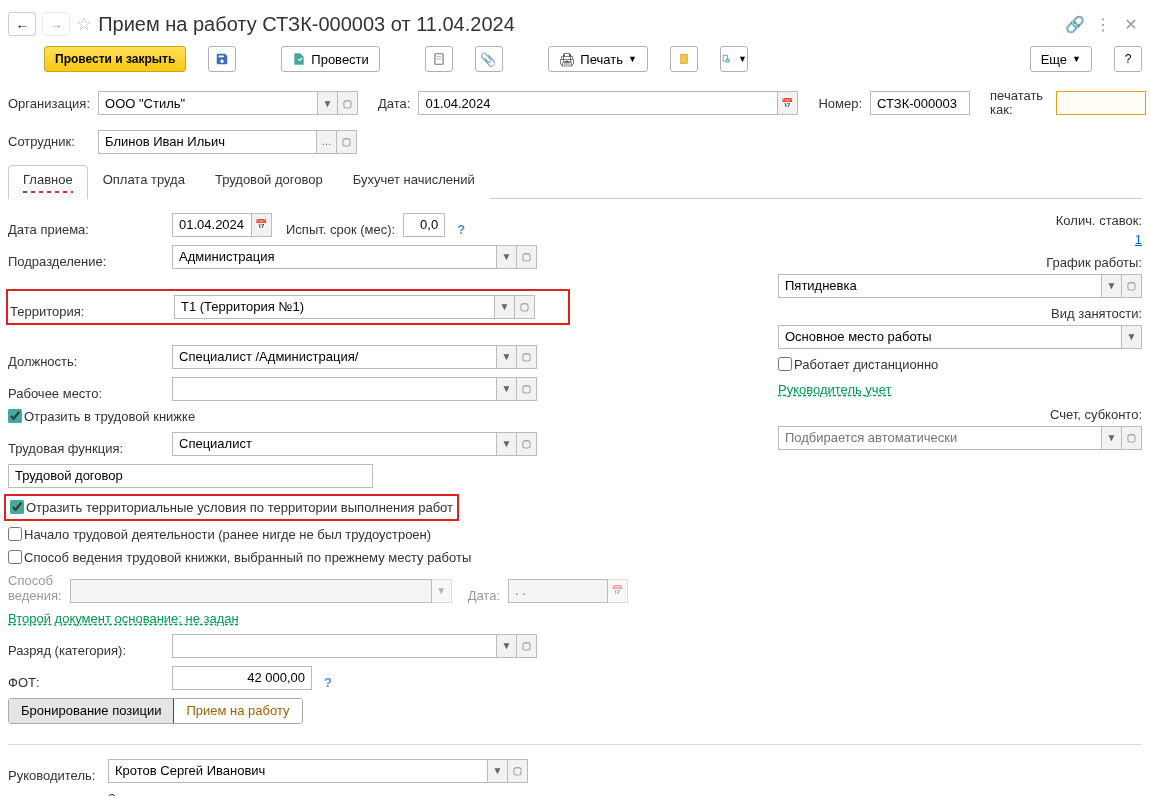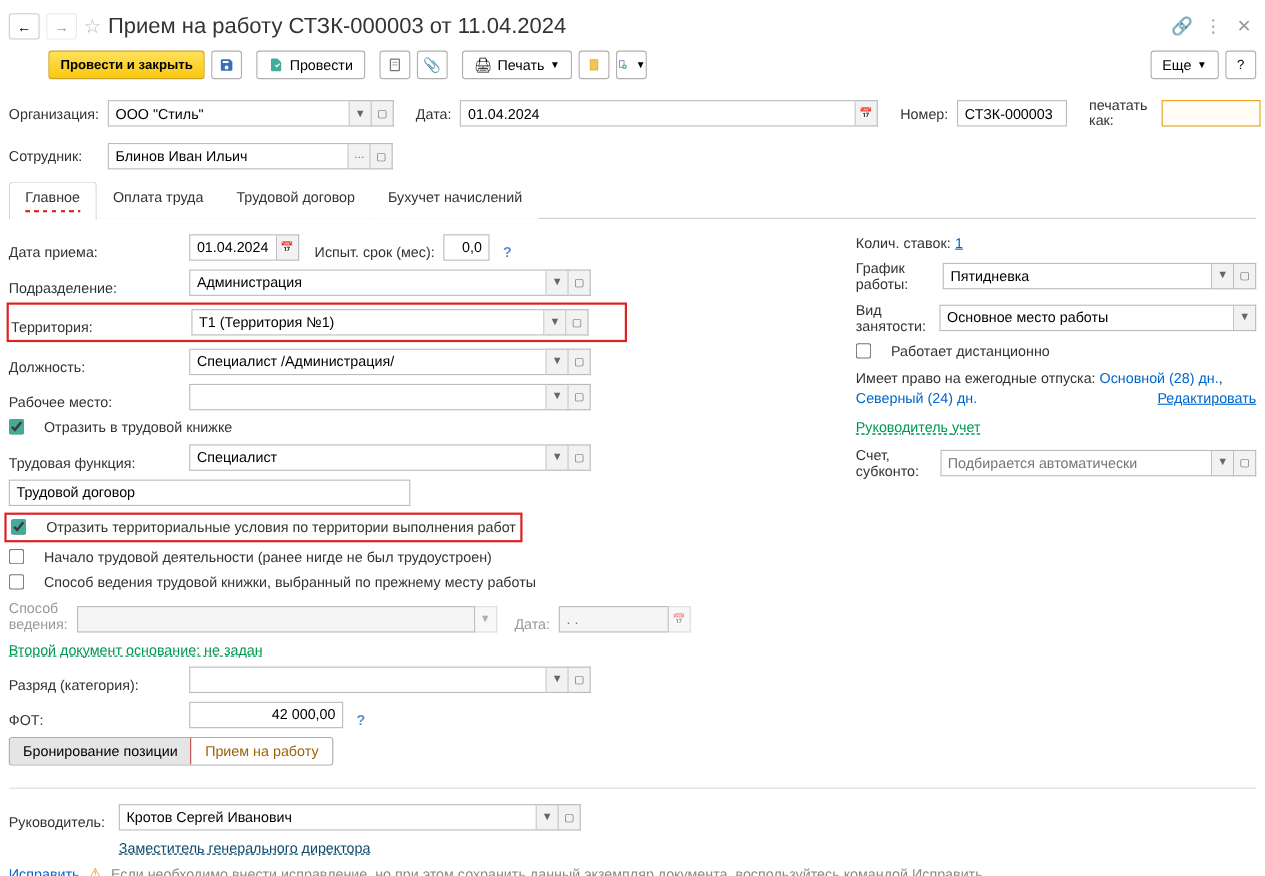--- a/index.html
+++ b/index.html
@@ -2,21 +2,21 @@
 <html><head>
 <meta charset="utf-8">
 <style>
 * { box-sizing: border-box; margin: 0; padding: 0; font-family: Arial, sans-serif; font-size: 13px; }
 body { background: #fff; color: #333; padding: 8px; }
 .titlebar { display: flex; align-items: center; gap: 6px; padding: 4px 0 10px; }
 .nav-btn { width: 28px; height: 24px; border: 1px solid #ccc; background: #fff; border-radius: 3px; display: flex; align-items: center; justify-content: center; cursor: pointer; }
 .star-icon { color: #bbb; font-size: 18px; }
 .page-title { font-size: 20px; font-weight: normal; flex: 1; }
 .title-icon { color: #999; font-size: 16px; cursor: pointer; width: 22px; text-align: center; }
-.toolbar { display: flex; align-items: center; gap: 6px; padding-bottom: 12px; padding-left: 36px; }
+.toolbar { display: flex; align-items: center; gap: 22px; padding-bottom: 12px; padding-left: 36px; }
 .btn { height: 26px; padding: 0 10px; border: 1px solid #b0b0b0; background: #fff; border-radius: 3px; cursor: pointer; display: inline-flex; align-items: center; gap: 5px; font-size: 12px; }
 .btn-primary { background: linear-gradient(#ffe15a, #f9c70f); border-color: #c9a227; font-weight: bold; }
 .btn-icon { width: 28px; padding: 0; justify-content: center; }
 .btn-more { margin-left: auto; }
 .sep { width: 1px; background: transparent; }
 .row { display: flex; align-items: center; gap: 8px; padding: 3px 0; }
 .label { min-width: 82px; }
 .input-wrap { display: flex; align-items: stretch; height: 24px; }
 .input { border: 1px solid #bbb; padding: 0 6px; height: 24px; background: #fff; }
 .input-btn { width: 20px; border: 1px solid #bbb; border-left: none; background: #f2f2f2; display: flex; align-items: center; justify-content: center; cursor: pointer; font-size: 10px; color: #666; }
@@ -24,28 +24,28 @@
 .input[readonly] { background: #fff; }
 .tabs { display: flex; border-bottom: 1px solid #ccc; margin-top: 8px; }
 .tab { padding: 6px 14px; border: 1px solid transparent; border-bottom: none; cursor: pointer; background: #fff; margin-bottom: -1px; border-radius: 4px 4px 0 0; }
 .tab.active { border-color: #ccc; background: #fff; }
 .tab.active::after { content: ''; display: block; height: 2px; background: repeating-linear-gradient(90deg, #d22, #d22 4px, transparent 4px, transparent 8px); margin-top: 4px; }
 .content { display: flex; gap: 40px; padding-top: 10px; }
 .left-col { flex: 0 0 auto; width: 560px; }
 .right-col { flex: 1; min-width: 300px; padding-left: 170px; }
 .field-row { display: flex; align-items: flex-end; padding: 4px 0; gap: 8px; }
 .field-label { width: 156px; }
-.check-row { display: flex; align-items: center; gap: 18px; padding: 4px 0; }
+.check-row { display: flex; align-items: center; gap: 2px; padding: 4px 0; }
 .check-row input { width: 14px; height: 14px; }
 .highlight-red { border: 2px solid #d22 !important; }
 .link-green { color: #009950; text-decoration: underline dashed; cursor: pointer; }
 .link-blue { color: #0066cc; text-decoration: underline; cursor: pointer; }
 .link-gray { color: #0c4a6e; text-decoration: underline dashed; cursor: pointer; }
 .disabled { color: #999; }
-.right-col .field-row { flex-direction: row; align-items: center; gap: 4px; }
+.right-col .field-row { flex-direction: column; align-items: flex-end; gap: 4px; }
 .help-q { color: #5b8fc7; font-weight: bold; cursor: pointer; padding: 0 4px; }
 .footer { border-top: 1px solid #ddd; margin-top: 16px; padding-top: 10px; }
 .warn-icon { color: #e6a016; font-size: 14px; }
 .toggle-group { display: flex; border: 1px solid #aaa; border-radius: 3px; overflow: hidden; width: fit-content; height: 26px; }
 .toggle-btn { padding: 0 12px; border: none; background: #e5e5e5; cursor: pointer; border-right: 1px solid #b91c1c; }
 .toggle-btn:last-child { border-right: none; }
 .toggle-btn.active { background: #fff; color: #a16207; }
 .icon-svg { width: 14px; height: 14px; }
 .num-input { text-align: right; }
 .placeholder-txt { color: #8b5cf6; }
@@ -174,21 +174,21 @@
 
     <div class="field-row">
       <span class="field-label">Подразделение:</span>
       <div class="input-wrap">
         <input class="input" style="width: 325px;" value="Администрация">
         <div class="input-btn">▼</div>
         <div class="input-btn">▢</div>
       </div>
     </div>
 
-    <div class="field-row highlight-red" style="padding:4px 2px;margin:2px -2px">
+    <div class="field-row highlight-red" style="padding:4px 2px;margin:16px -2px">
       <span class="field-label">Территория:</span>
       <div class="input-wrap">
         <input class="input" style="width: 321px;" value="Т1 (Территория №1)">
         <div class="input-btn">▼</div>
         <div class="input-btn">▢</div>
       </div>
     </div>
 
     <div class="field-row">
       <span class="field-label">Должность:</span>
@@ -299,25 +299,20 @@
     <div class="field-row">
       <span>Вид занятости:</span>
       <div class="input-wrap" style="width:100%">
         <input class="input" style="flex: 1 1 0%;" value="Основное место работы">
         <div class="input-btn">▼</div>
       </div>
     </div>
     <div class="check-row">
       <input type="checkbox" style="">
       <span>Работает дистанционно</span>
-    </div>
-    <div style="padding:4px 0;line-height:1.4">
-      <span>Имеет право на ежегодные отпуска: </span>
-      <span class="link-blue" style="text-decoration:none">Основной (28) дн.</span><span>, </span><span class="link-blue" style="text-decoration:none">Северный (24) дн.</span>
-      <span class="link-blue" style="float:right">Редактировать</span>
     </div>
     <div style="padding:6px 0">
       <span class="link-green">Руководитель учет</span>
     </div>
     <div class="field-row">
       <span>Счет, субконто:</span>
       <div class="input-wrap" style="width:100%">
         <input class="input placeholder-txt" style="flex: 1 1 0%;" placeholder="Подбирается автоматически">
         <div class="input-btn">▼</div>
         <div class="input-btn">▢</div>

